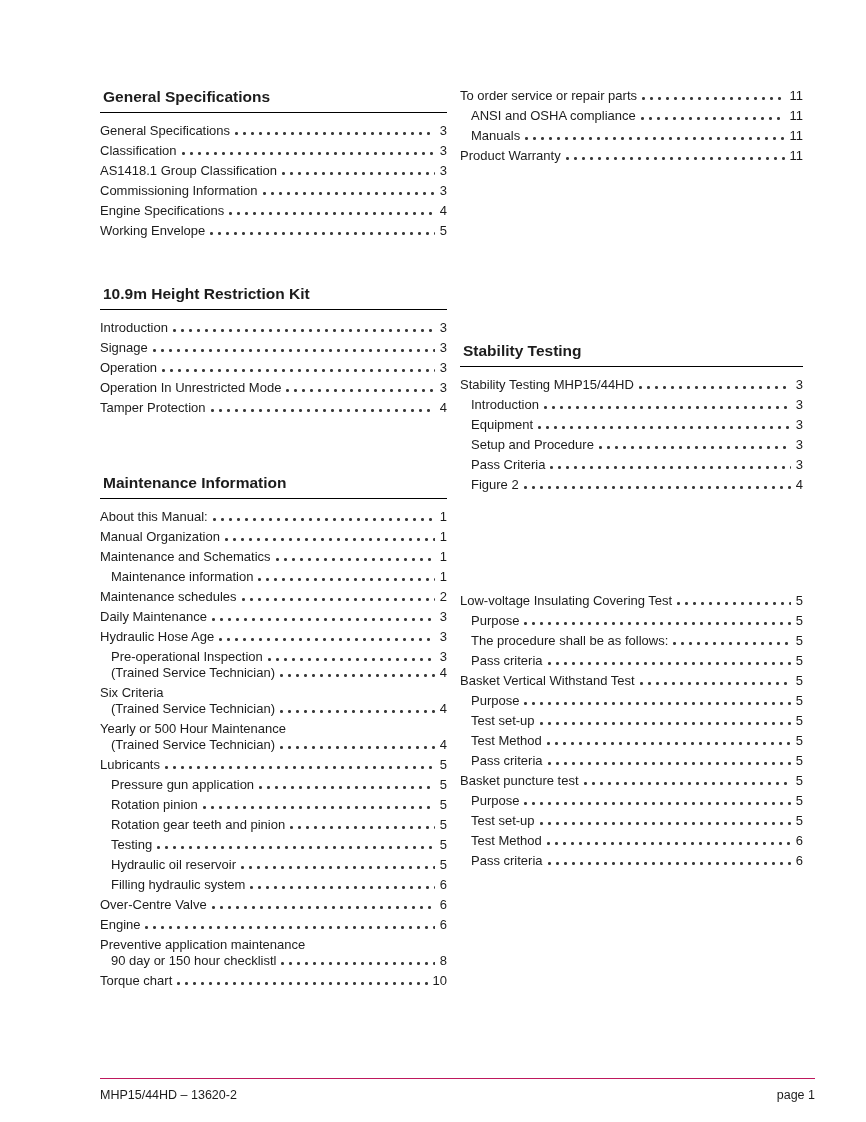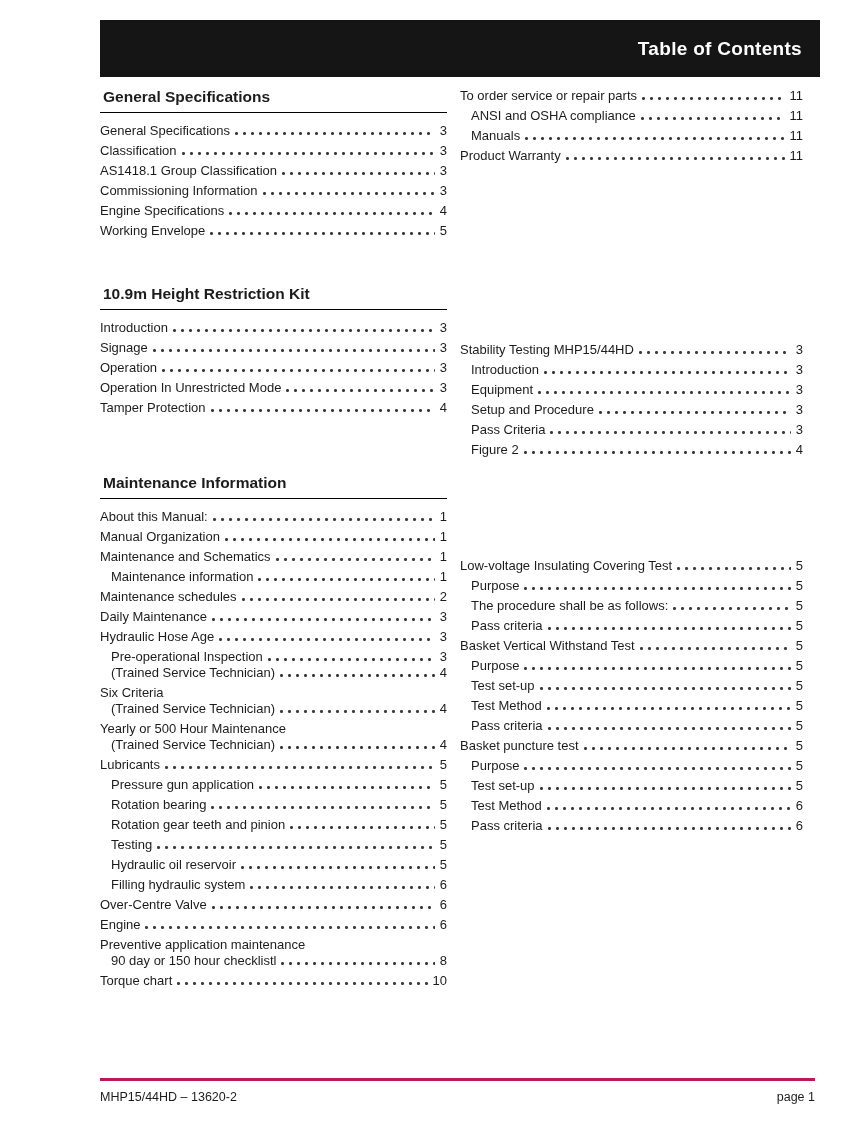--- a/index.html
+++ b/index.html
@@ -80,36 +80,33 @@
     background-position: left bottom;
   }
 
   .entry-page { white-space: nowrap; }
 
   .page-footer {
     position: absolute;
     left: 100px;
     top: 1078px;
     width: 715px;
-    border-top: 3px solid #be185d;
+    border-top: 1px solid #be185d;
     padding-top: 9px;
     display: flex;
     justify-content: space-between;
     font-size: 12.5px;
     color: var(--text, #1c1c1c);
   }
 </style>
 </head>
 <body>
 
 <div class="sheet">
 
-  <header class="toc-header">
-    <span class="toc-title">Table of Contents</span>
-  </header>
 
   <main class="col col-left">
       <section class="toc-block">
         <h2 class="toc-heading">General Specifications</h2>
         <div class="toc-entry">
           <span class="entry-text">General Specifications</span>
           <span class="dots"></span>
           <span class="entry-page">3</span>
         </div>
         <div class="toc-entry">
@@ -233,21 +230,21 @@
           <span class="entry-text">Lubricants</span>
           <span class="dots"></span>
           <span class="entry-page">5</span>
         </div>
         <div class="toc-entry indent">
           <span class="entry-text">Pressure gun application</span>
           <span class="dots"></span>
           <span class="entry-page">5</span>
         </div>
         <div class="toc-entry indent">
-          <span class="entry-text">Rotation bearing</span>
+          <span class="entry-text">Rotation pinion</span>
           <span class="dots"></span>
           <span class="entry-page">5</span>
         </div>
         <div class="toc-entry indent">
           <span class="entry-text">Rotation gear teeth and pinion</span>
           <span class="dots"></span>
           <span class="entry-page">5</span>
         </div>
         <div class="toc-entry indent">
           <span class="entry-text">Testing</span>
@@ -306,20 +303,21 @@
           <span class="dots"></span>
           <span class="entry-page">11</span>
         </div>
         <div class="toc-entry">
           <span class="entry-text">Product Warranty</span>
           <span class="dots"></span>
           <span class="entry-page">11</span>
         </div>
       </section>
       <section class="toc-block">
+        <h2 class="toc-heading">Stability Testing</h2>
         <div class="toc-entry">
           <span class="entry-text">Stability Testing MHP15/44HD</span>
           <span class="dots"></span>
           <span class="entry-page">3</span>
         </div>
         <div class="toc-entry indent">
           <span class="entry-text">Introduction</span>
           <span class="dots"></span>
           <span class="entry-page">3</span>
         </div>

